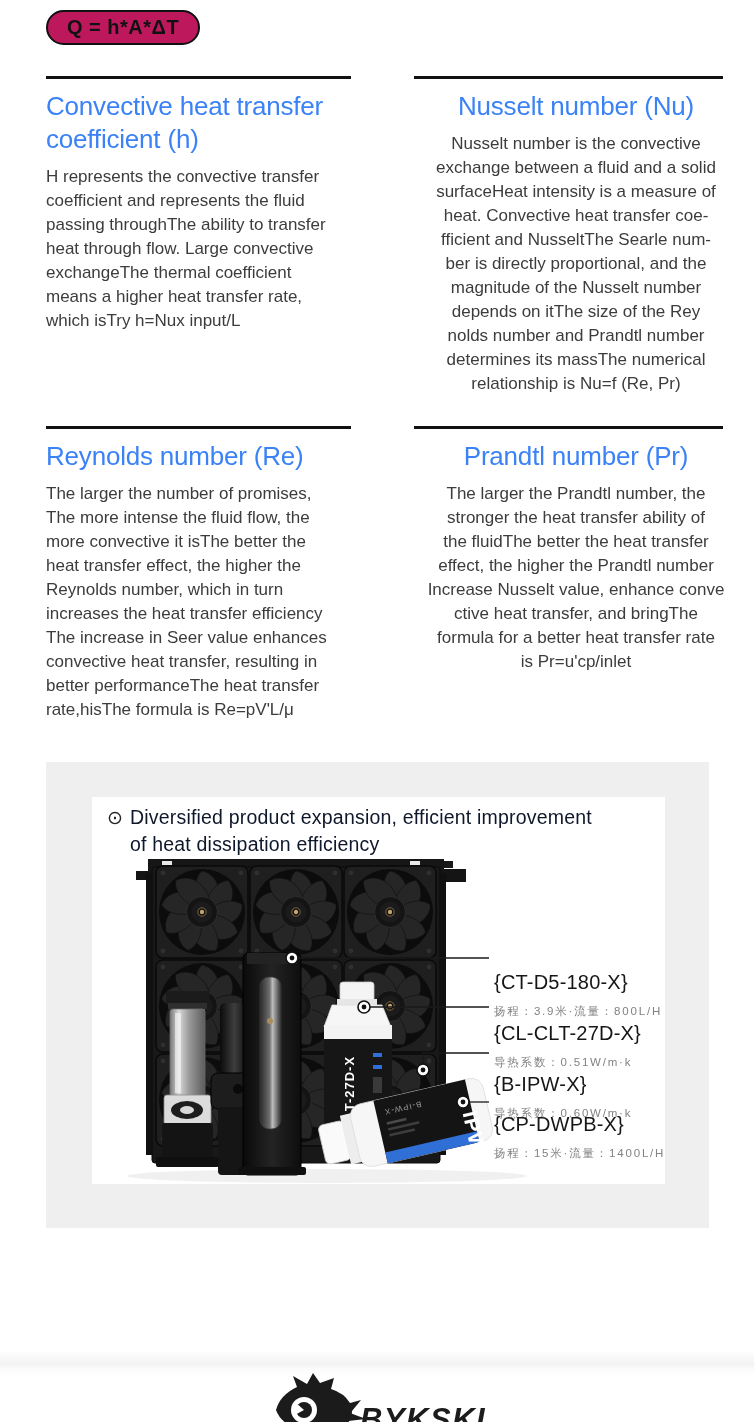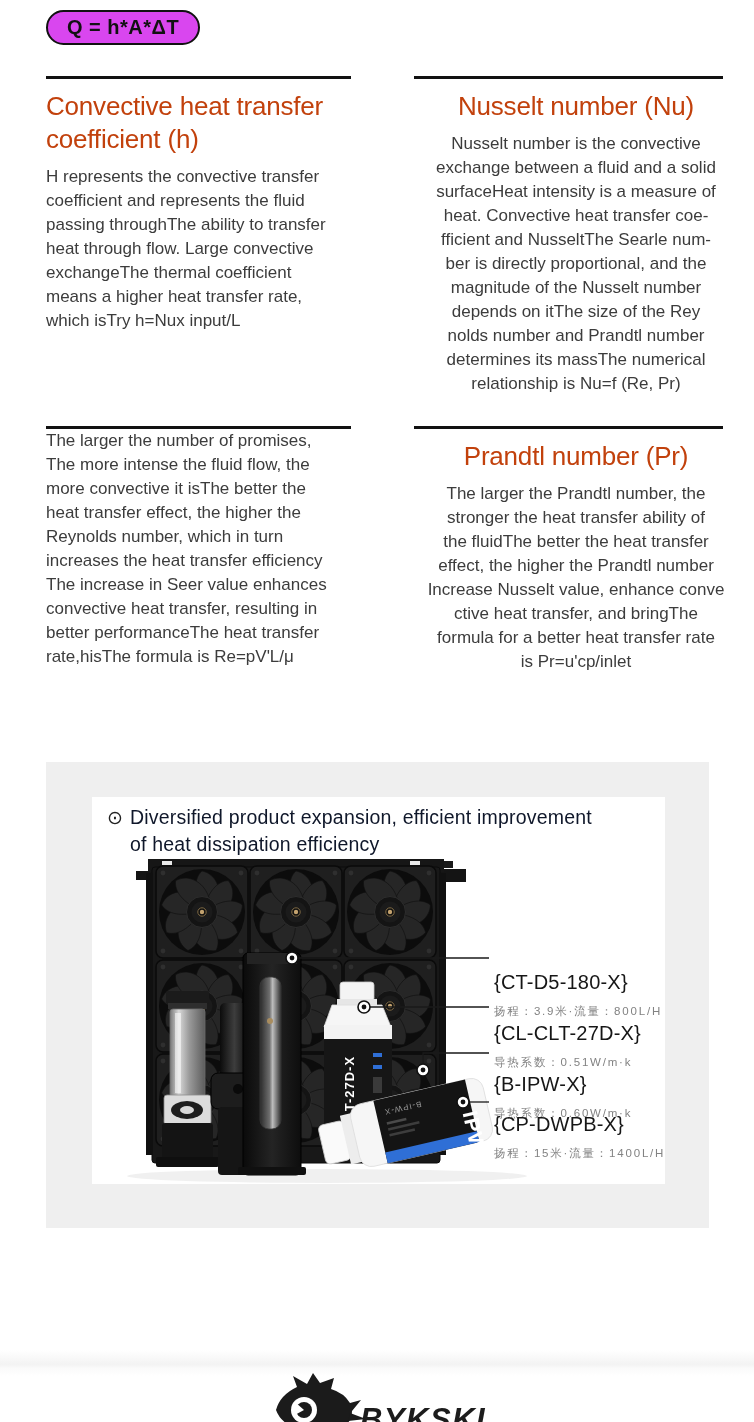--- a/index.html
+++ b/index.html
@@ -9,37 +9,37 @@
     font-family:"Liberation Sans","DejaVu Sans",sans-serif;
     -webkit-font-smoothing:antialiased;
   }
   .page { position:absolute; inset:0; }
 
   
   .formula-badge {
     position:absolute; left:46px; top:10px; height:35px;
     border:2.5px solid #111; border-radius:18px;
     display:inline-flex; align-items:center; padding:0 19px;
-    background:#d946ef;
+    background:#be185d;
   }
   .formula-badge span {
     font-size:20px; font-weight:600; color:#111; letter-spacing:0.5px;
   }
 
   
   .info-col { position:absolute; }
   .c1 { left:46px;  width:305px; }
   .c2 { left:414px; width:324px;text-align:center; }
   .r1 { top:76px; }
   .r2 { top:426px; }
   .rule { height:3px; background:#111; width:100%; }
   .c2 .rule { width:309px; }
   .info-col h2 {
     margin:11px 0 9px; font-size:26px; line-height:33px; font-weight:400;
-    color:#c2410c; white-space:pre-line; letter-spacing:-0.2px;
+    color:#3b82f6; white-space:pre-line; letter-spacing:-0.2px;
   }
   .info-col p {
     font-size:17px; line-height:24px; color:#3c3c3c; white-space:pre-line;
   }
 
   
   .product-panel {
     position:absolute; left:46px; top:762px; width:663px; height:466px;
     background:#efefef;
   }
@@ -108,20 +108,21 @@
 ber is directly proportional, and the
 magnitude of the Nusselt number
 depends on itThe size of the Rey
 nolds number and Prandtl number
 determines its massThe numerical
 relationship is Nu=f (Re, Pr)</p>
   </section>
 
   <section class="info-col c1 r2">
     <div class="rule"></div>
+    <h2>Reynolds number (Re)</h2>
     <p>The larger the number of promises,
 The more intense the fluid flow, the
 more convective it isThe better the
 heat transfer effect, the higher the
 Reynolds number, which in turn
 increases the heat transfer efficiency
 The increase in Seer value enhances
 convective heat transfer, resulting in
 better performanceThe heat transfer
 rate,hisThe formula is Re=pV'L/μ</p>

